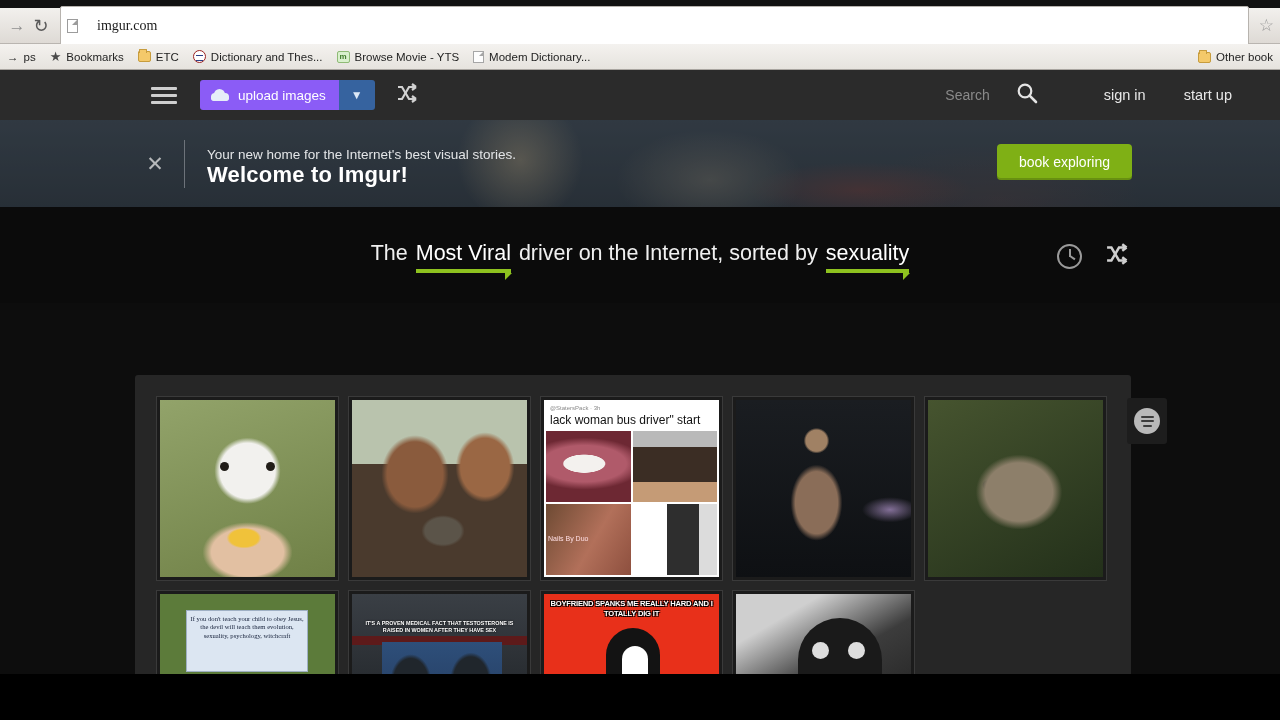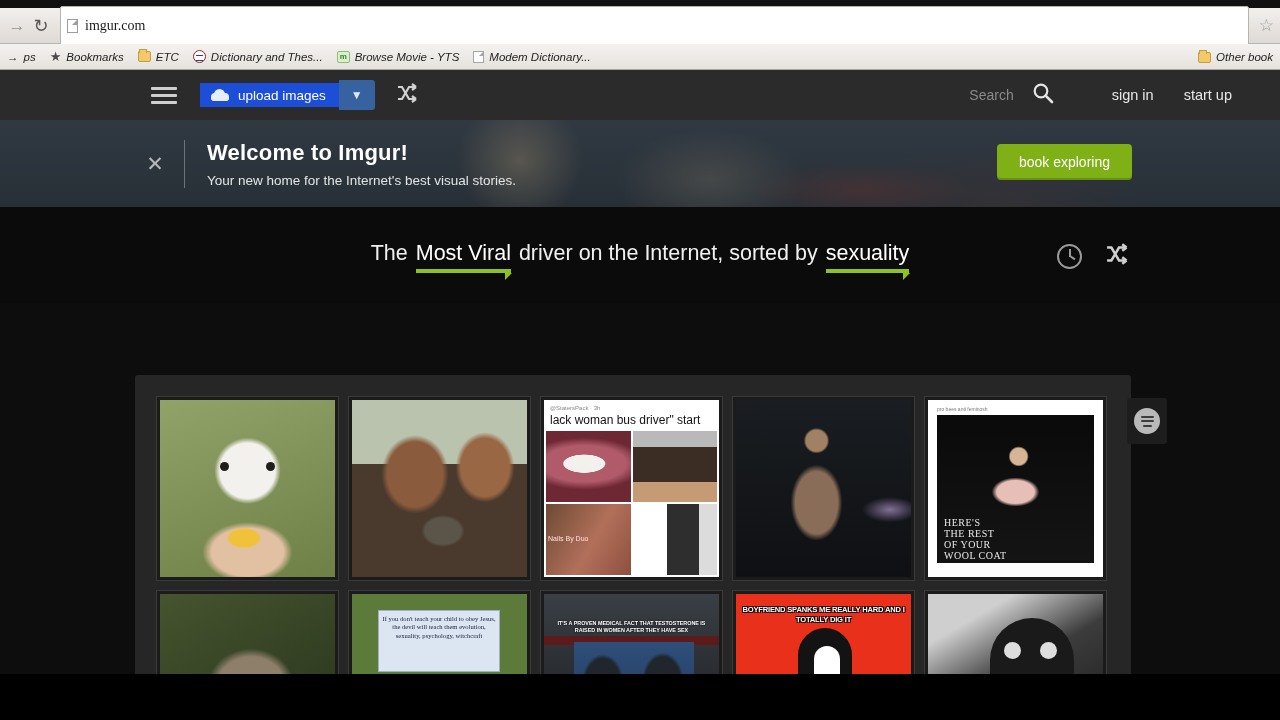--- a/index.html
+++ b/index.html
@@ -31,20 +31,21 @@
     flex: 1 1 auto;
     height: 40px;
     margin: 0 4px 0 6px;
     background: #fff;
     border: 1px solid #b7b3ae;
     border-radius: 2px;
     display: flex;
     align-items: center;
     padding: 0 6px;
     overflow: hidden;
+    gap: 12px;
   }
   #page-doc-icon {
     width: 11px; height: 14px;
     background: #fff;
     border: 1px solid #9c9c9c;
     position: relative;
     flex: none;
     margin-right: 7px;
   }
   #page-doc-icon:after {
@@ -69,21 +70,21 @@
     padding: 0;
     font-size: 11.5px;
     color: #222;
     position: relative;
   }
   .bm {
     display: flex; align-items: center;
     padding: 0 7px; height: 22px;
     white-space: nowrap; flex: none;
   }
-  .bm-label { font-size: 11.5px; color: #1e1e1e; font-style: italic; }
+  .bm-label { font-size: 11.5px; color: #1e1e1e; }
   .bm-ico { margin-right: 5px; display: inline-block; flex: none; }
   .folder-ico {
     width: 13px; height: 11px;
     background: #f4c96a;
     border: 1px solid #c79c3d;
     border-radius: 1px 2px 2px 2px;
     position: relative;
   }
   .folder-ico:before {
     content: ""; position: absolute; top: -3px; left: 0;
@@ -158,21 +159,21 @@
     margin-left: 17px; width: 26px; height: 26px;
     display: flex; flex-direction: column; justify-content: center;
     gap: 4px; flex: none;
   }
   #hamburger span { display: block; height: 3px; background: #cfcfcf; border-radius: 1px; }
   #upload-group {
     margin-left: 23px; display: flex; align-items: center; flex: none;
     height: 30px; border-radius: 3px; overflow: hidden;
   }
   #upload-btn {
-    background: #1d4ed8; height: 24px;
+    background: #8b5cf6; height: 30px;
     display: flex; align-items: center;
     padding: 0 13px 0 11px; color: #fff; font-size: 13.5px;
   }
   #cloud-icon {
     width: 18px; height: 12px; position: relative; margin-right: 9px; flex: none;
   }
   #cloud-icon i {
     position: absolute; background: #e6eef8; border-radius: 50%;
   }
   #cloud-icon i:nth-child(1) { width: 11px; height: 11px; left: 3px; top: 0; }
@@ -180,21 +181,21 @@
   #cloud-icon i:nth-child(3) { width: 8px; height: 8px; right: 0px; top: 4px; }
   #cloud-icon i:nth-child(4) { width: 18px; height: 6px; left: 0; bottom: 0; border-radius: 3px; }
   #upload-caret {
     background: #36639f; width: 36px; height: 30px;
     display: flex; align-items: center; justify-content: center;
     color: #dce8f7; font-size: 12px;
   }
   #shuffle-nav { margin-left: 22px; flex: none; }
   #nav-right {
     margin-left: auto; display: flex; align-items: center;
-    padding-right: 48px; gap: 4px;
+    padding-right: 48px; gap: 12px;
   }
   #search-placeholder { color: #8a8a8a; font-size: 14px; }
   #search-icon-btn { margin: 0 28px 0 14px; }
   .nav-link { color: #e8e8e8; font-size: 14.5px; margin-left: 26px; }
 
   
   #banner {
     height: 87px; position: relative; overflow: hidden;
     background: #232a31;
   }
@@ -374,21 +375,21 @@
 
   .art-penguin { width: 100%; height: 100%; background: linear-gradient(#e8301a 0 50%, #1458d8 50% 100%); position: relative; }
   .peng-body {
     position: absolute; left: 62px; top: 34px; width: 54px; height: 104px;
     background: #131313; border-radius: 28px 28px 22px 22px;
   }
   .peng-belly { position: absolute; left: 78px; top: 52px; width: 26px; height: 76px; background: #fff; border-radius: 14px; }
   .peng-cap { position: absolute; left: 3px; right: 3px; color: #fff; font-size: 7.6px;
     font-weight: bold; text-align: center; line-height: 10px; letter-spacing: -.2px;
     text-shadow: 1px 1px 0 #000, -1px 1px 0 #000, 1px -1px 0 #000, -1px -1px 0 #000; }
-  .peng-cap-top { top: 11px; }
+  .peng-cap-top { top: 5px; }
 
   .art-creature { width: 100%; height: 100%; background: linear-gradient(150deg, #cfcfcf 0 18%, #3c3c3c 45%, #121212 100%); position: relative; }
   .cr-head { position: absolute; left: 62px; top: 24px; width: 84px; height: 84px; background: #1a1a1a; border-radius: 44px 44px 30px 30px; }
   .cr-eye { position: absolute; width: 17px; height: 17px; border-radius: 50%; background: #dedede; top: 48px; }
   .cr-eye.l { left: 76px; }
   .cr-eye.r { left: 112px; }
   .cr-mouth { position: absolute; left: 72px; top: 82px; width: 66px; height: 44px; background: #0b0b0b;
     border: 4px solid #f0f0f0; border-radius: 34px 34px 22px 22px; }
 
   
@@ -507,22 +508,22 @@
       <span class="nav-link">start up</span>
     </div>
   </div>
 
   <div id="banner">
     <div id="banner-photo"></div>
     <div id="banner-inner">
       <div id="banner-close">✕</div>
       <div id="banner-divider"></div>
       <div>
+        <div id="banner-sub">Your new home for the Internet's best visual stories.</div>
         <div id="banner-title">Welcome to Imgur!</div>
-        <div id="banner-sub">Your new home for the Internet's best visual stories.</div>
       </div>
     </div>
     <div id="start-exploring">book exploring</div>
   </div>
 
   <div id="sortbar">
     <div id="sort-sentence">
       <span>The</span>
       <span class="sort-pick">
         <span>Most Viral</span>
@@ -576,30 +577,20 @@
           </div>
         </div>
       </div>
 
       <div class="tile">
         <div class="tile-img">
             <div class="art-soldier"></div>
           </div>
       </div>
 
-      <div class="tile">
-        <div class="tile-img">
-          <div class="art-wool">
-            <div class="wool-cap">pro bees anti feminosh</div>
-            <div class="wool-photo">
-              <div class="wool-txt">HERE'S<br>THE REST<br>OF YOUR<br>WOOL COAT</div>
-            </div>
-          </div>
-        </div>
-      </div>
 
       <div class="tile">
         <div class="tile-img">
             <div class="art-cat"></div>
           </div>
       </div>
 
       <div class="tile">
         <div class="tile-img">
           <div class="art-sign">

